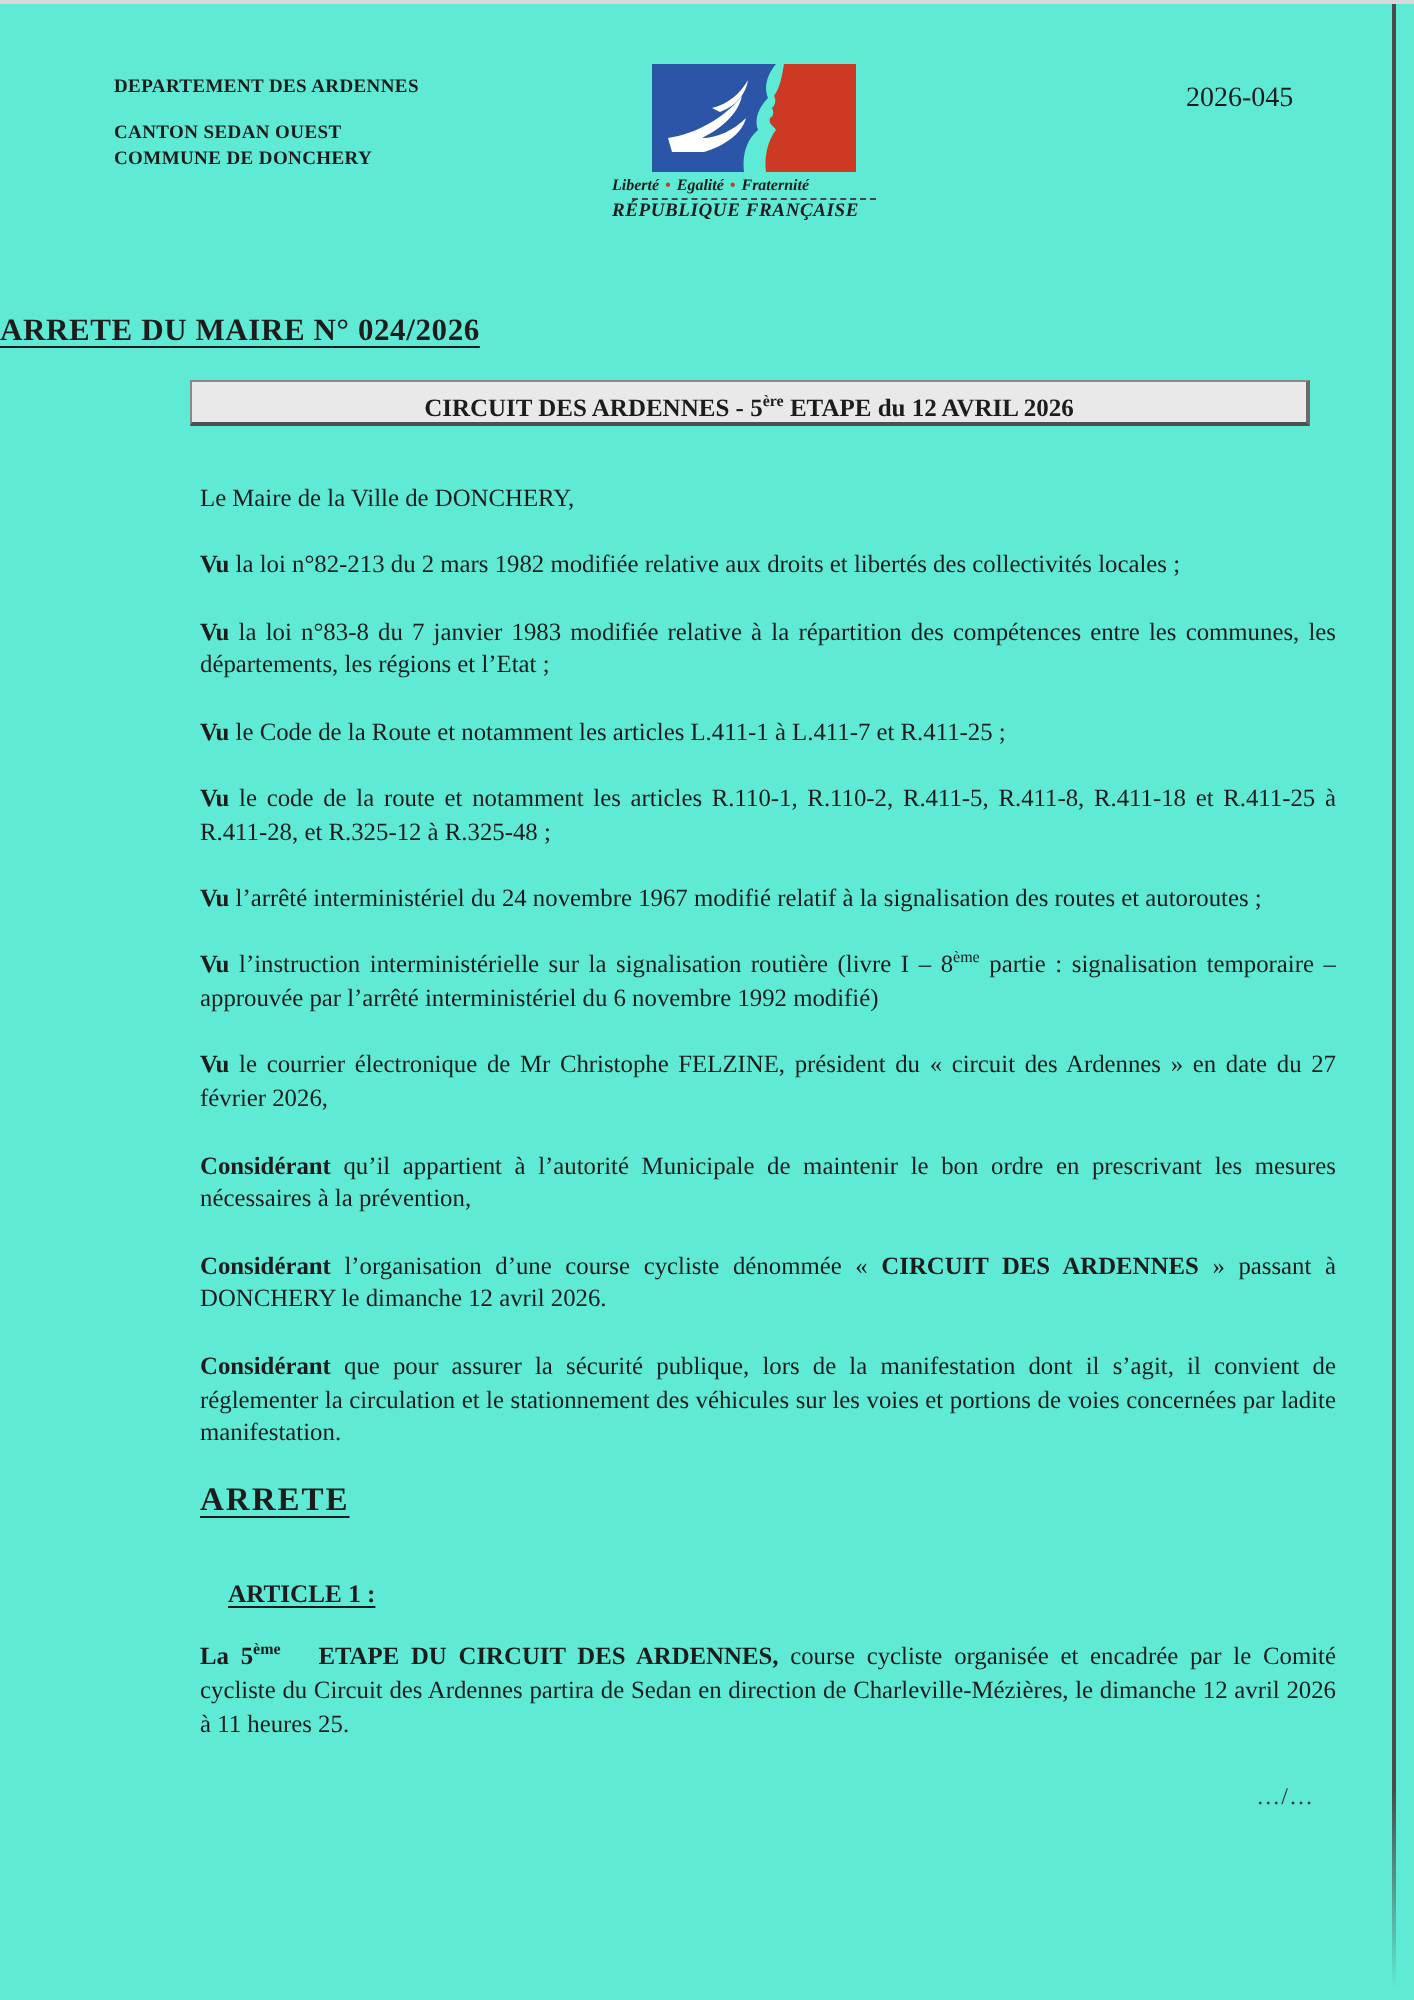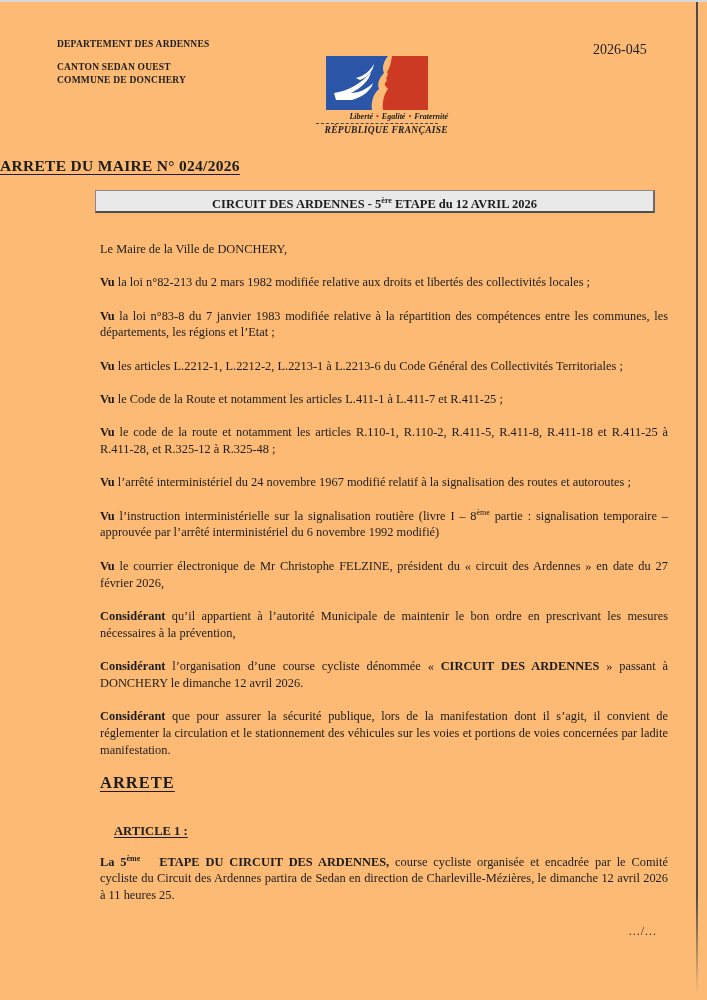--- a/index.html
+++ b/index.html
@@ -1,21 +1,21 @@
 <!DOCTYPE html>
 <html><head>
 <meta charset="utf-8">
 <style>
   html, body { margin: 0; padding: 0; background: #e9e9e9; }
   .page {
     position: relative;
     width: 707px;
     height: 1000px;
     margin: 0 auto;
-    background: #fdba74;
+    background: #5eead4;
     border-top: 2px solid #d8d8d8;
     box-sizing: border-box;
     font-family: "Liberation Serif", "DejaVu Serif", serif;
     color: #1c1c1c;
     overflow: hidden;
   }
   .scan-edge {
     position: absolute;
     top: 0; bottom: 6px;
     left: 696px;
@@ -29,22 +29,21 @@
     position: absolute; left: 57px; top: 36px;
     font-weight: bold; font-size: 9.5px; letter-spacing: .2px; line-height: 13px;
   }
   .header-left .dept { margin-bottom: 10px; }
   .ref-number {
     position: absolute; left: 593px; top: 40px;
     font-size: 14px;
   }
   .logo {
     position: absolute; left: 306px; top: 30px; width: 142px;
-    text-align: right;
-    margin-top: 24px;
+    text-align: left;
   }
   .logo svg { display: block; margin: 0 auto; }
   .logo-motto {
     margin-top: 2px;
     font-size: 8px; font-weight: bold; font-style: italic;
     white-space: nowrap;
   }
   .logo-motto .dot { color: #c13b2a; padding: 0 1px; }
   .logo-dashes {
     width: 122px; margin: 2px auto 1px auto;
@@ -149,21 +148,20 @@
 
   <div class="subtitle-box">
     <span>CIRCUIT DES ARDENNES - 5</span><sup>ère</sup><span> ETAPE du 12 AVRIL 2026</span>
   </div>
 
   <div class="body-text">
     <div>
         <p class="para"><span>Le Maire de la Ville de </span><span style="font-weight: normal;">DONCHERY,</span></p>
         <p class="para"><span style="font-weight: bold;">Vu</span><span> la loi n°82-213 du 2 mars 1982 modifiée relative aux droits et libertés des collectivités locales ;</span></p>
         <p class="para"><span style="font-weight: bold;">Vu</span><span> la loi n°83-8 du 7 janvier 1983 modifiée relative à la répartition des compétences entre les communes, les départements, les régions et l’Etat ;</span></p>
-        <p class="para"><span style="font-weight: bold;">Vu</span><span> les articles L.2212-1, L.2212-2, L.2213-1 à L.2213-6 du Code Général des Collectivités Territoriales ;</span></p>
         <p class="para"><span style="font-weight: bold;">Vu</span><span> le Code de la Route et notamment les articles L.411-1 à L.411-7 et R.411-25 ;</span></p>
         <p class="para"><span style="font-weight: bold;">Vu</span><span> le code de la route et notamment les articles R.110-1, R.110-2, R.411-5, R.411-8, R.411-18 et R.411-25 à R.411-28, et R.325-12 à R.325-48 ;</span></p>
         <p class="para"><span style="font-weight: bold;">Vu</span><span> l’arrêté interministériel du 24 novembre 1967 modifié relatif à la signalisation des routes et autoroutes ;</span></p>
         <p class="para"><span style="font-weight: bold;">Vu</span><span> l’instruction interministérielle sur la signalisation routière (livre I – 8</span><sup>ème</sup><span> partie : signalisation temporaire – approuvée par l’arrêté interministériel du 6 novembre 1992 modifié)</span></p>
         <p class="para"><span style="font-weight: bold;">Vu</span><span> le courrier électronique de Mr Christophe FELZINE, président du « circuit des Ardennes » en date du 27 février 2026,</span></p>
         <p class="para"><span style="font-weight: bold;">Considérant</span><span> qu’il appartient à l’autorité Municipale de maintenir le bon ordre en prescrivant les mesures nécessaires à la prévention,</span></p>
         <p class="para"><span style="font-weight: bold;">Considérant</span><span> l’organisation d’une course cycliste dénommée « </span><span style="font-weight: bold;">CIRCUIT DES ARDENNES</span><span> » passant à DONCHERY le dimanche 12 avril 2026.</span></p>
         <p class="para"><span style="font-weight: bold;">Considérant</span><span> que pour assurer la sécurité publique, lors de la manifestation dont il s’agit, il convient de réglementer la circulation et le stationnement des véhicules sur les voies et portions de voies concernées par ladite manifestation.</span></p>
       </div>
 

